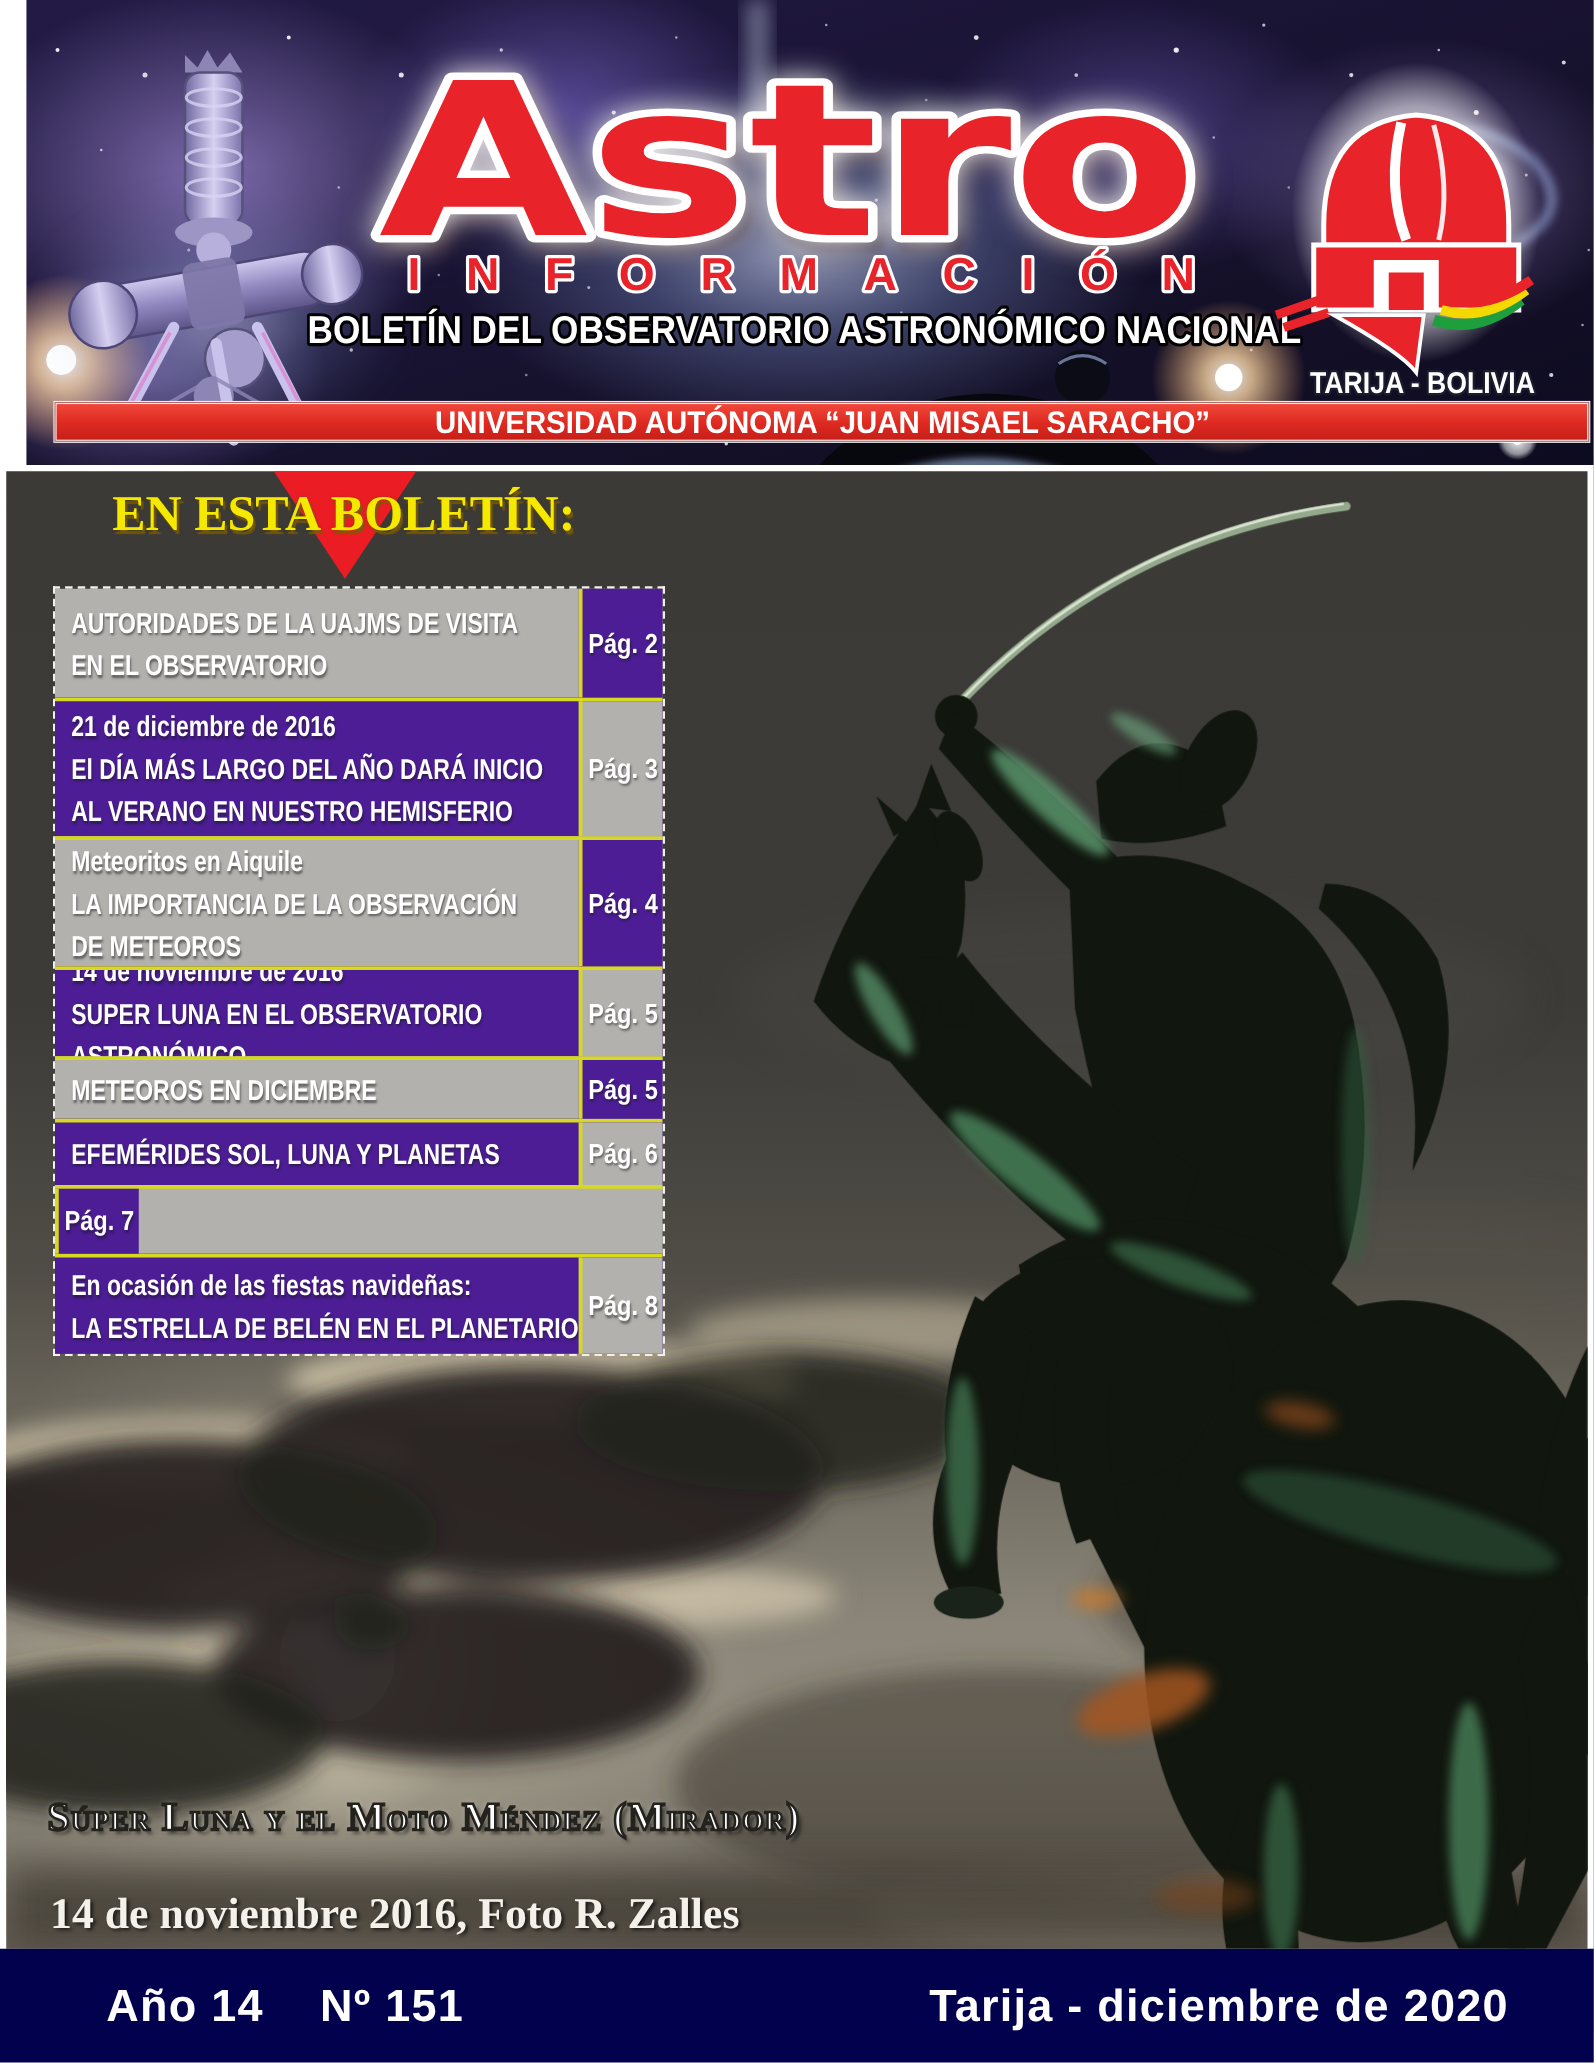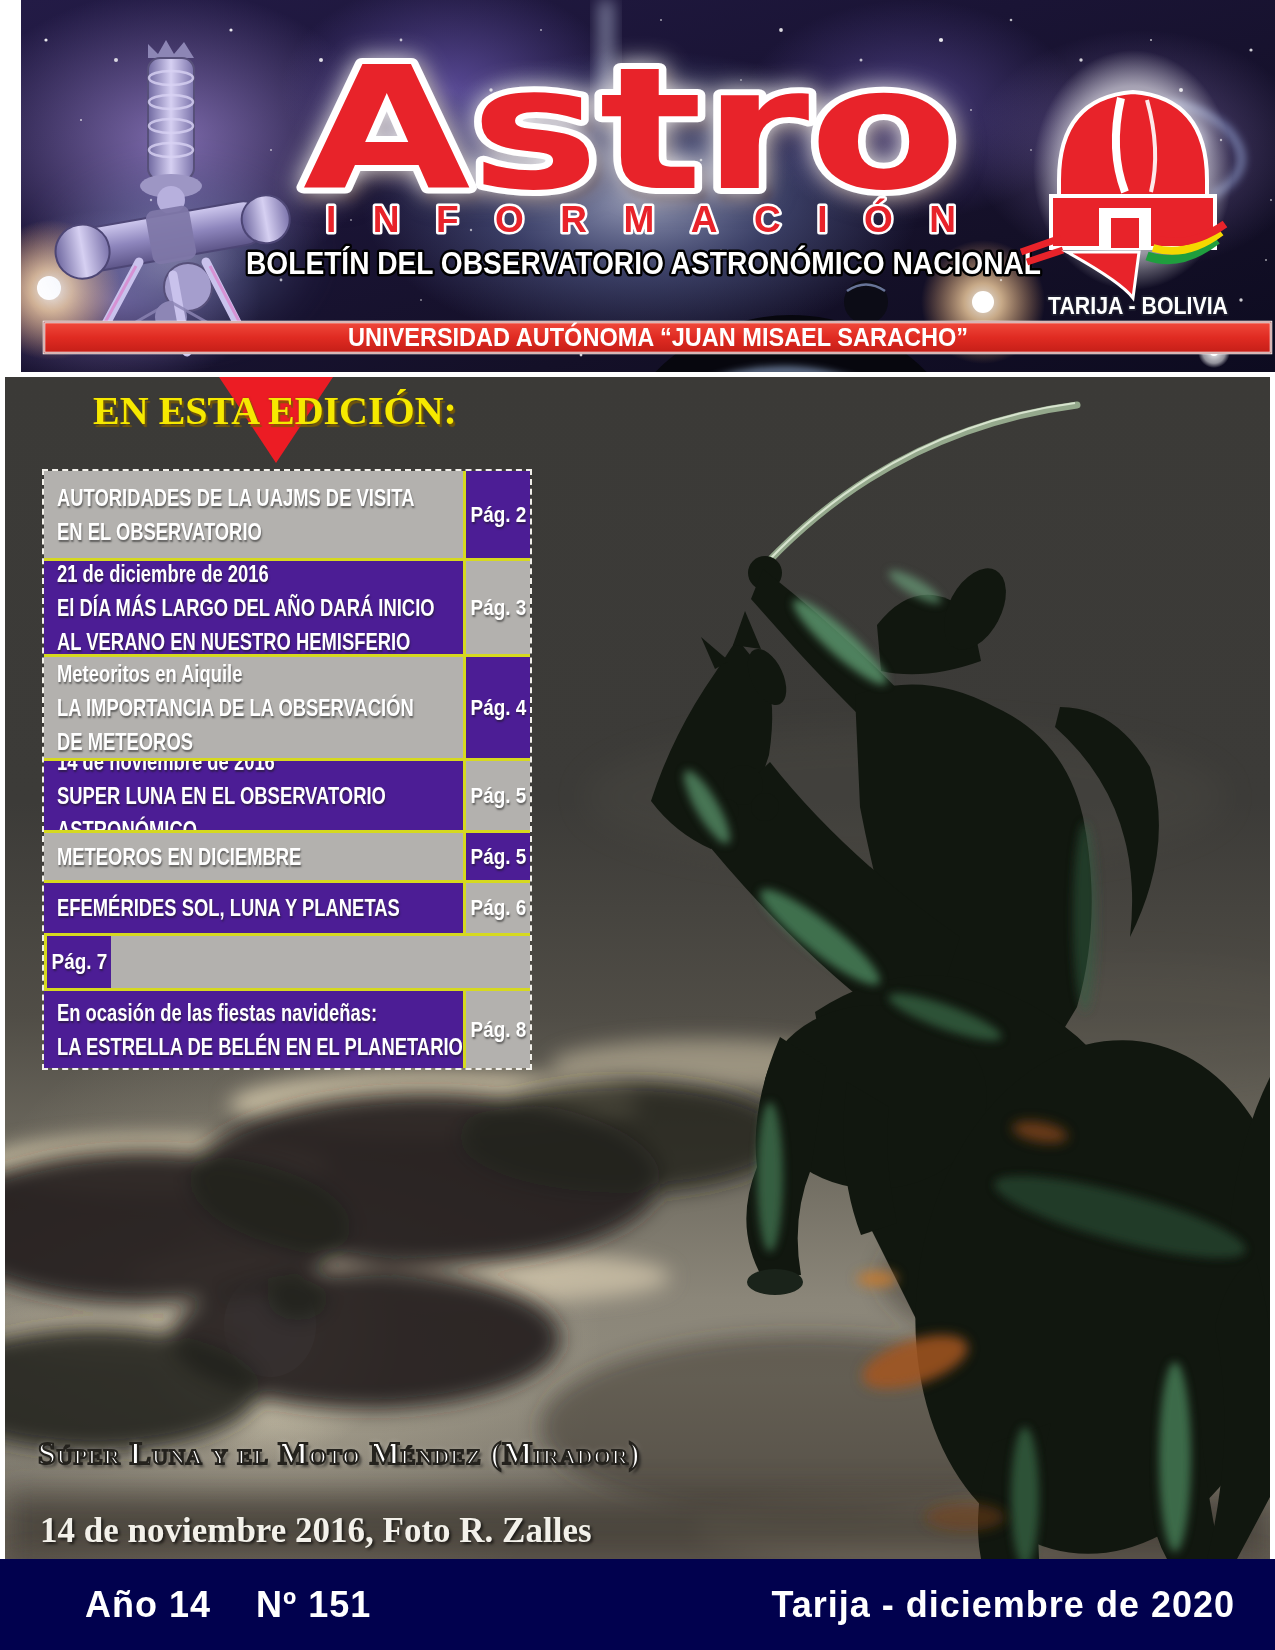--- a/index.html
+++ b/index.html
@@ -48,21 +48,21 @@
     font-weight:bold;font-variant:small-caps;font-size:32px;letter-spacing:1px;
     color:#ffffff;-webkit-text-stroke:2px #24221d;white-space:nowrap;
     text-shadow:3px 3px 3px rgba(0,0,0,.55),0 0 6px rgba(255,255,255,.35);}
   .photo-caption{left:35px;top:1122px;font-family:"Liberation Serif",serif;
     font-weight:bold;font-size:35px;color:#f3f1ea;white-space:nowrap;
     text-shadow:2px 2px 3px rgba(0,0,0,.65);margin-top:12px;}
 
   
   .footer{left:0;top:1559px;width:1275px;height:91px;background:#01014e;
     display:flex;align-items:center;justify-content:space-between;
-    padding:0 40px 0 85px;box-sizing:border-box;}
+    padding:0 68px 0 85px;box-sizing:border-box;}
   .footer .left-group{display:flex;gap:45px;}
   .footer span{font-size:36px;font-weight:bold;color:#ffffff;letter-spacing:1px;
     white-space:nowrap;}
 </style>
 </head>
 <body>
 
 <div class="page">
 
   <div class="abs header">
@@ -372,33 +372,33 @@
 
       <g filter="url(#sb6)">
         <ellipse cx="300" cy="985" rx="55" ry="22" transform="rotate(-18 300 985)" fill="#a4561e" opacity=".85"></ellipse>
         <ellipse cx="425" cy="755" rx="28" ry="10" transform="rotate(10 425 755)" fill="#8f4a18" opacity=".7"></ellipse>
         <ellipse cx="350" cy="1140" rx="40" ry="14" fill="#7c3f12" opacity=".5"></ellipse>
         <ellipse cx="262" cy="902" rx="20" ry="8" fill="#c97a2a" opacity=".8"></ellipse>
       </g>
     </svg>
 
     <div class="abs edition-arrow"></div>
-    <div class="abs edition-heading">EN ESTA EDICIÓN:</div>
+    <div class="abs edition-heading">EN ESTA BOLETÍN:</div>
 
     <div class="abs toc">
       <div class="toc-row tone-gray" style="height:87px">
         <div class="toc-titles">
           <div class="toc-line">AUTORIDADES DE LA UAJMS DE VISITA</div>
           <div class="toc-line">EN EL OBSERVATORIO</div>
         </div>
         <div class="toc-page tone-red">
             <span>Pág. 2</span>
           </div>
       </div>
-      <div class="toc-row tone-red sep" style="height:96px">
+      <div class="toc-row tone-red sep" style="height:111px">
         <div class="toc-titles">
           <div class="toc-line">21 de diciembre de 2016</div>
           <div class="toc-line">El DÍA MÁS LARGO DEL AÑO DARÁ INICIO</div>
           <div class="toc-line">AL VERANO EN NUESTRO HEMISFERIO</div>
         </div>
         <div class="toc-page tone-gray">
             <span>Pág. 3</span>
           </div>
       </div>
       <div class="toc-row tone-gray sep" style="height:104px">

